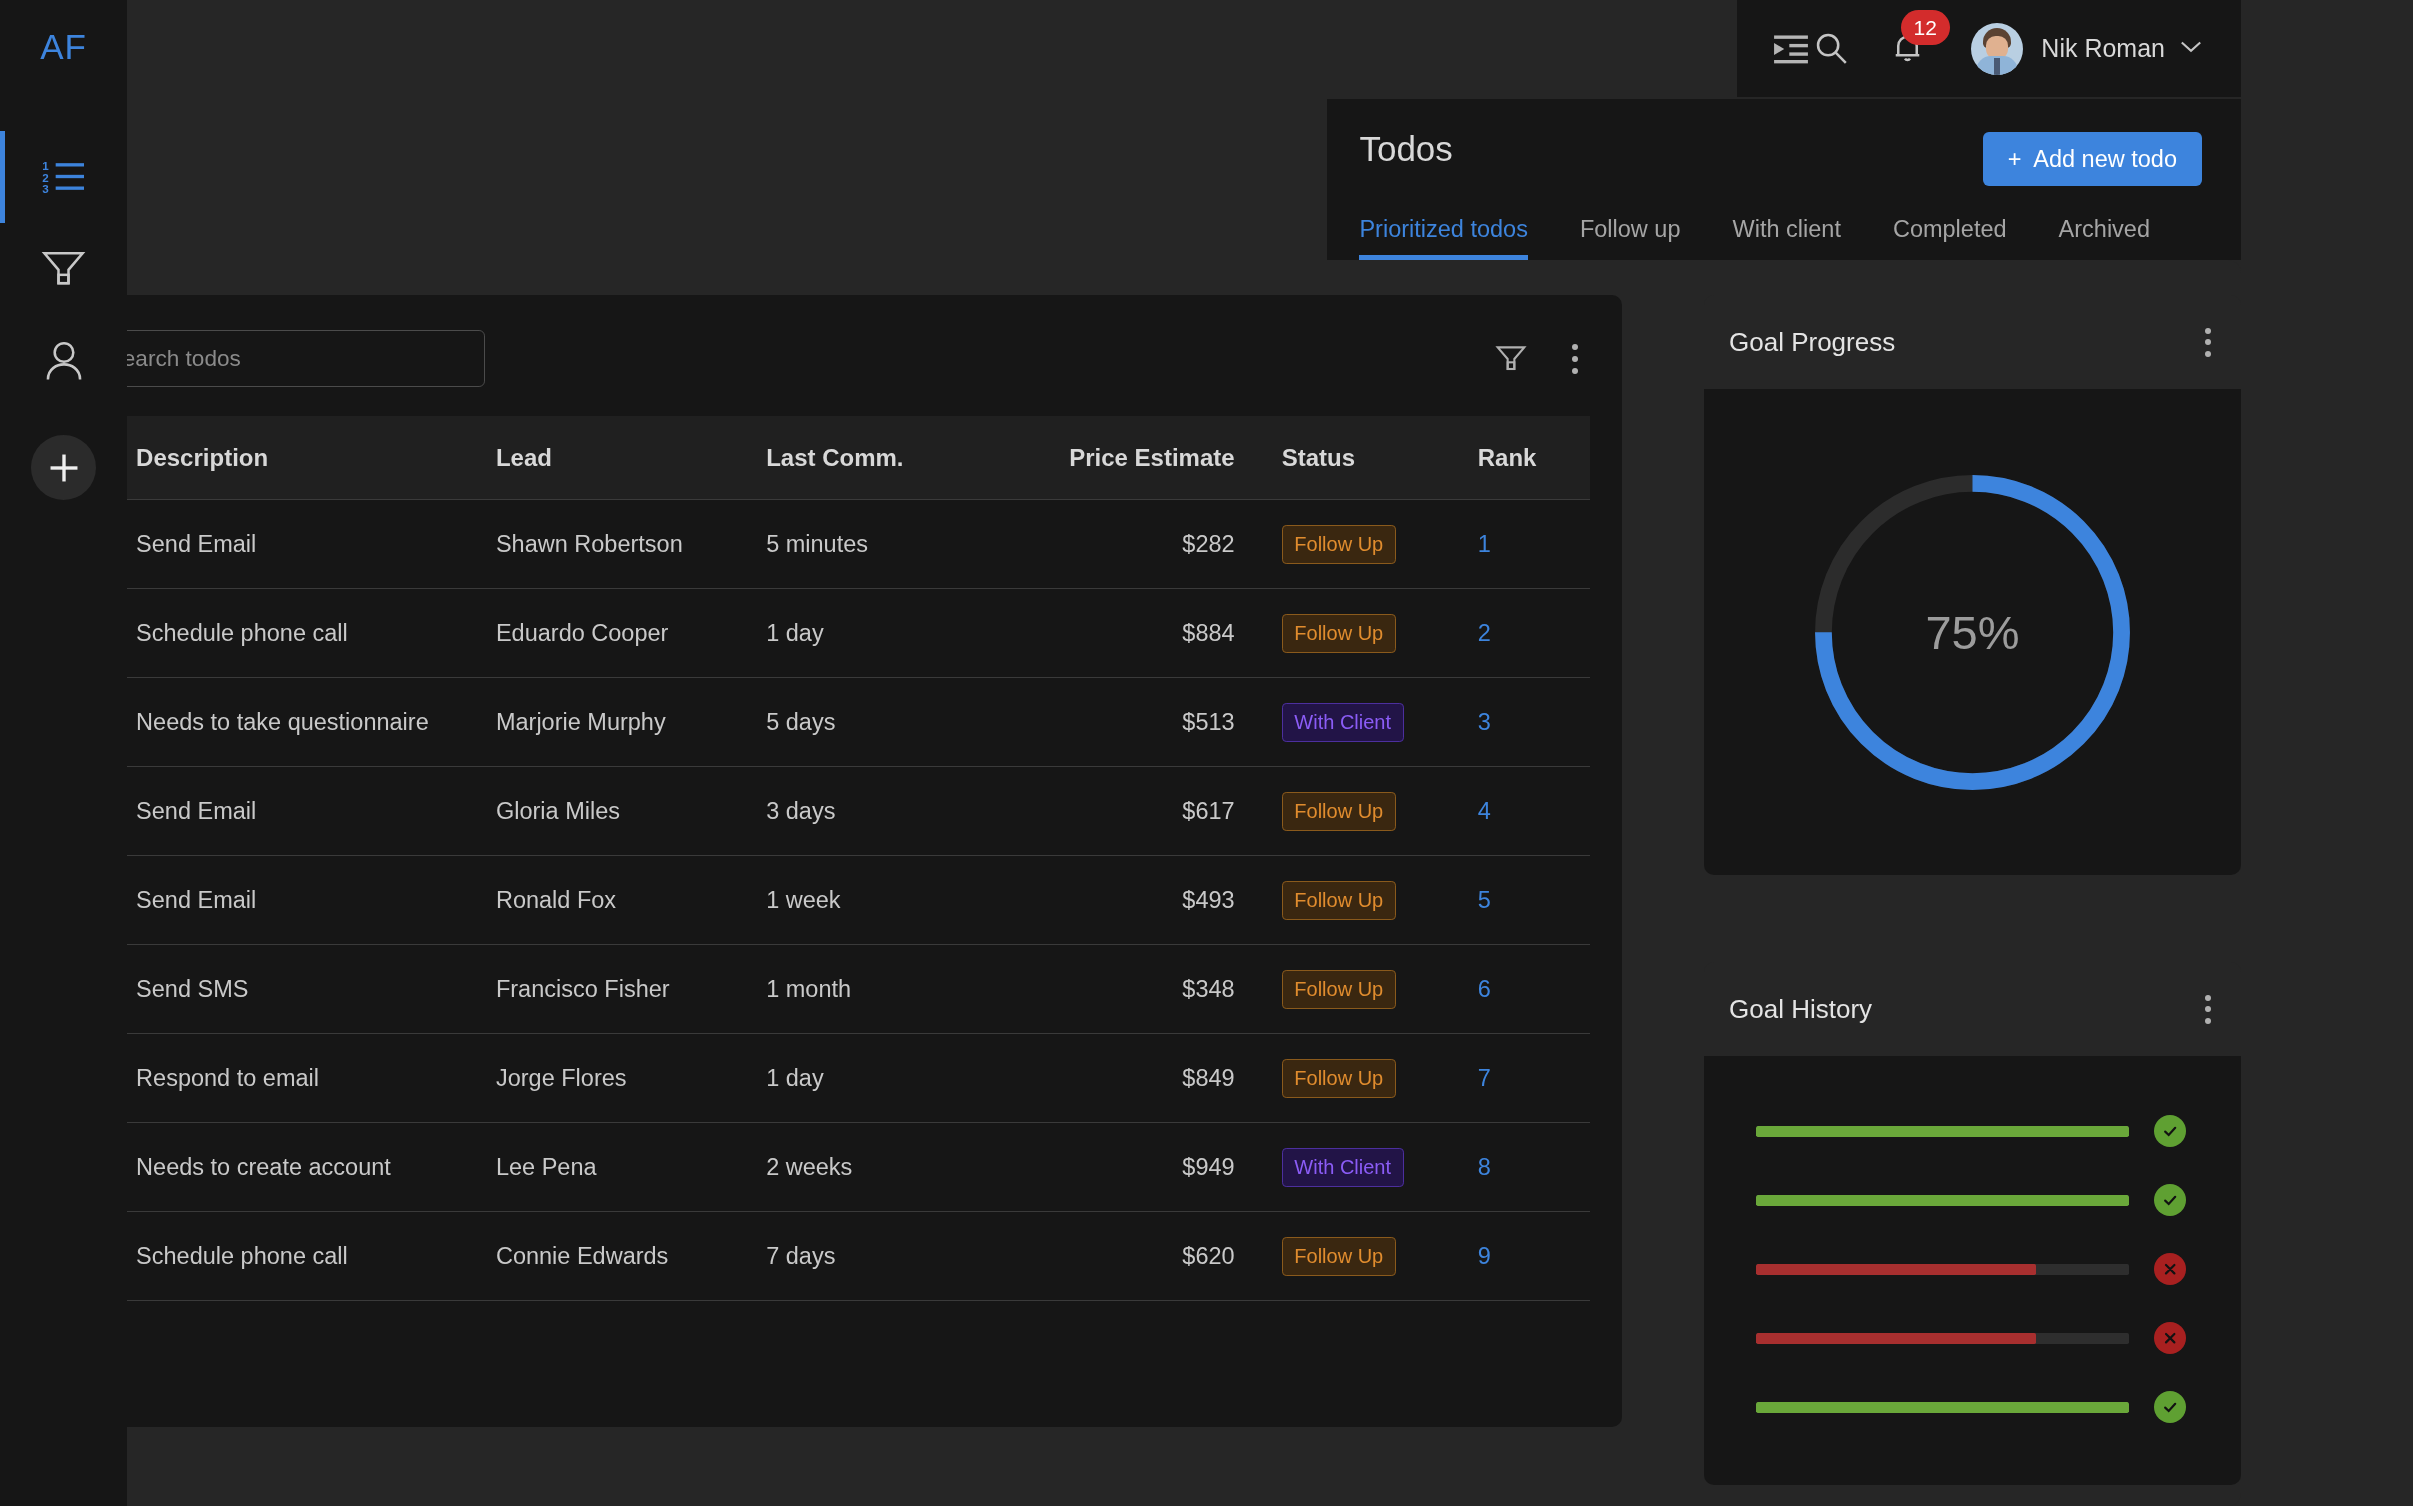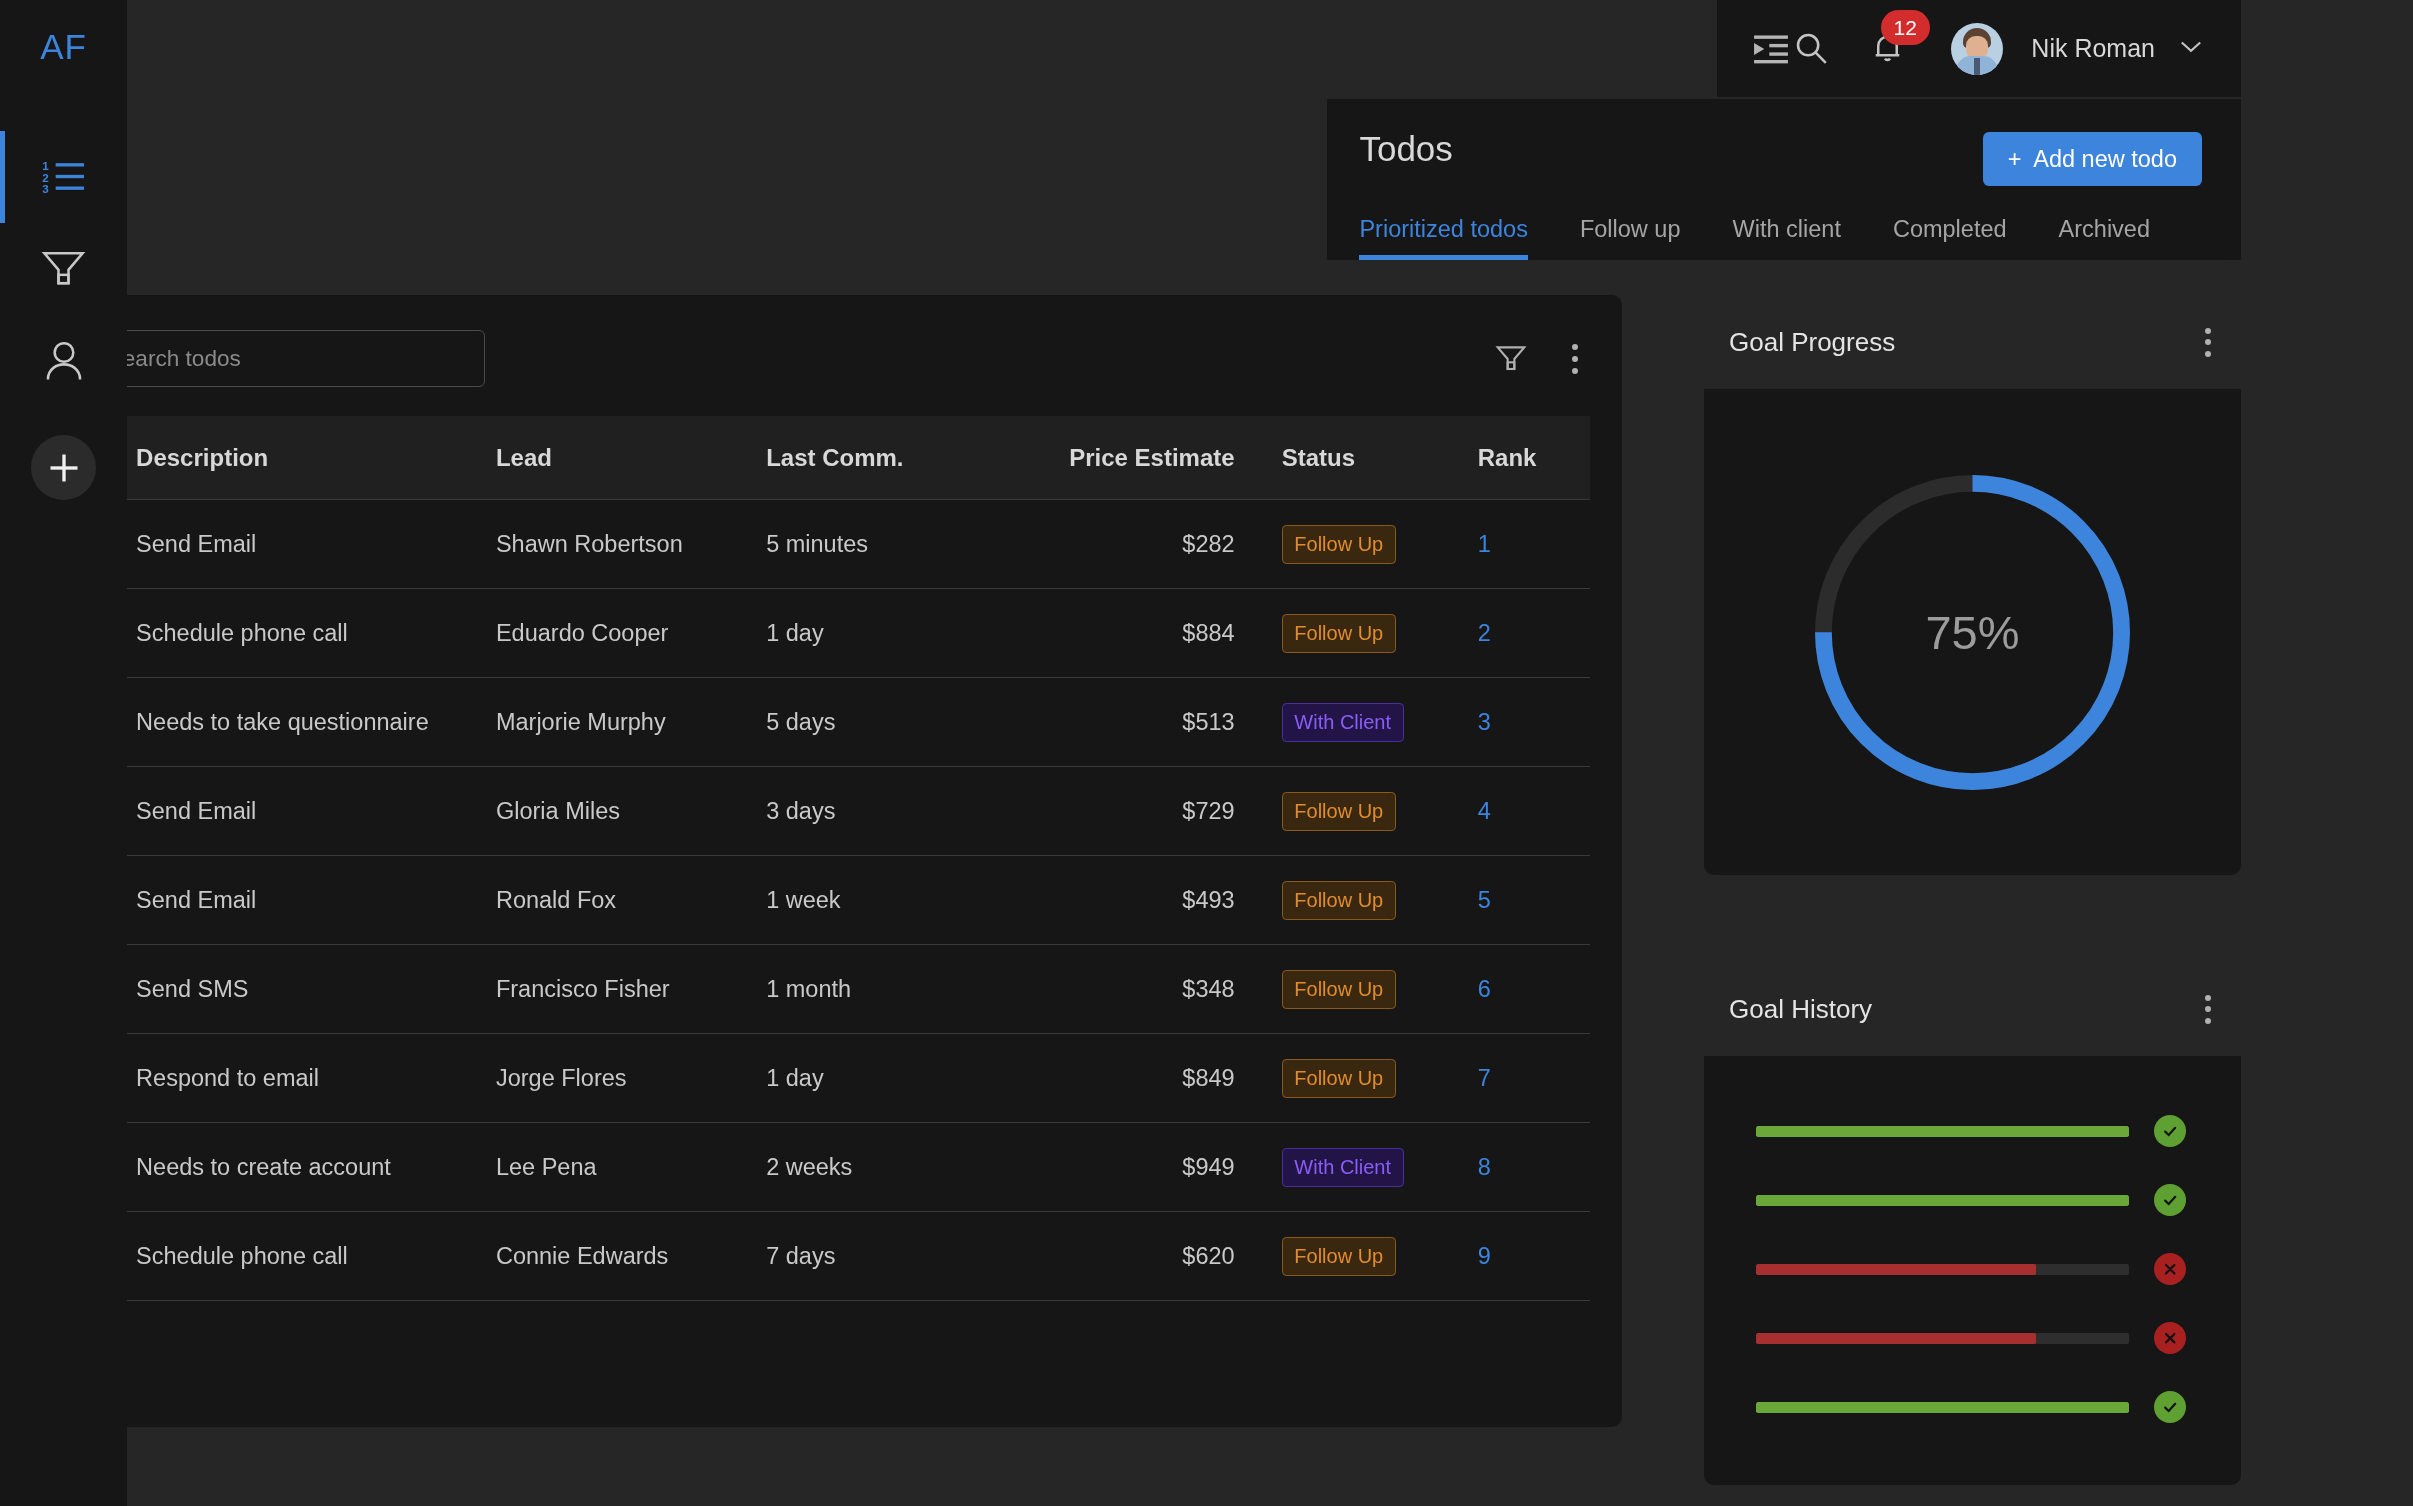--- a/index.html
+++ b/index.html
@@ -56,21 +56,21 @@
   .icon-btn { cursor: pointer; display: flex; align-items: center; justify-content: center; }
   .bell-wrap { position: relative; margin-left: 39px; }
   .badge {
     position: absolute; top: -20px; left: 11.7px;
     background: #d32c2c; color: #fff;
     border-radius: 18.4px; min-width: 49px; height: 35px;
     font-size: 21px; line-height: 35px; text-align: center;
     padding: 0 10px; font-weight: 400;
   }
   .user {
-    display: flex; align-items: center; margin-left: 45px; cursor: pointer; gap: 10px;
+    display: flex; align-items: center; margin-left: 45px; cursor: pointer;
   }
   .avatar {
     width: 52px; height: 52px; border-radius: 50%;
     overflow: hidden; background: #b9cfe2; flex: 0 0 52px;
     position: relative;
   }
   .avatar .hair { position:absolute; left:11.7px; top:5px; width:28.5px; height:20px; border-radius:15px 15px 5px 5px; background:#5b4333; }
   .avatar .face { position:absolute; left:15px; top:13.4px; width:22px; height:24px; border-radius:11px 11px 12.6px 12.6px; background:#e0b190; }
   .avatar .shirt{ position:absolute; left:5px; bottom:0; width:42px; height:18.4px; border-radius:15px 15px 0 0; background:#8fb4d8; }
   .avatar .tie  { position:absolute; left:22.6px; bottom:0; width:6.7px; height:17px; background:#4a5a74; }
@@ -374,21 +374,21 @@
                 <td class="c-comm">5 days</td>
                 <td class="c-price">$513</td>
                 <td class="c-status"><span class="pill withclient">With Client</span></td>
                 <td class="c-rank"><span class="rank">3</span></td>
               </tr>
               <tr>
                 <td class="c-chk"><span class="chk"></span></td>
                 <td class="c-desc">Send Email</td>
                 <td class="c-lead">Gloria Miles</td>
                 <td class="c-comm">3 days</td>
-                <td class="c-price">$729</td>
+                <td class="c-price">$617</td>
                 <td class="c-status"><span class="pill followup">Follow Up</span></td>
                 <td class="c-rank"><span class="rank">4</span></td>
               </tr>
               <tr>
                 <td class="c-chk"><span class="chk"></span></td>
                 <td class="c-desc">Send Email</td>
                 <td class="c-lead">Ronald Fox</td>
                 <td class="c-comm">1 week</td>
                 <td class="c-price">$493</td>
                 <td class="c-status"><span class="pill followup">Follow Up</span></td>

